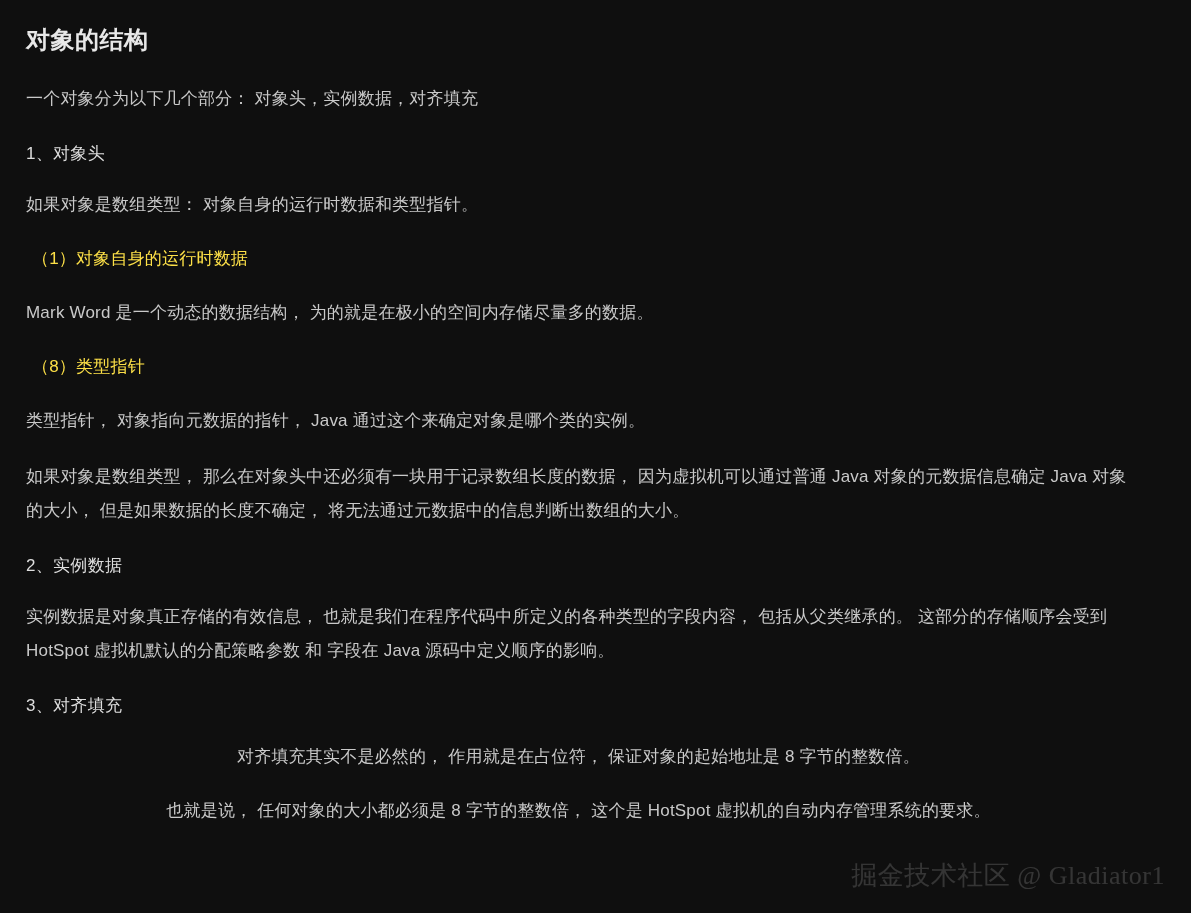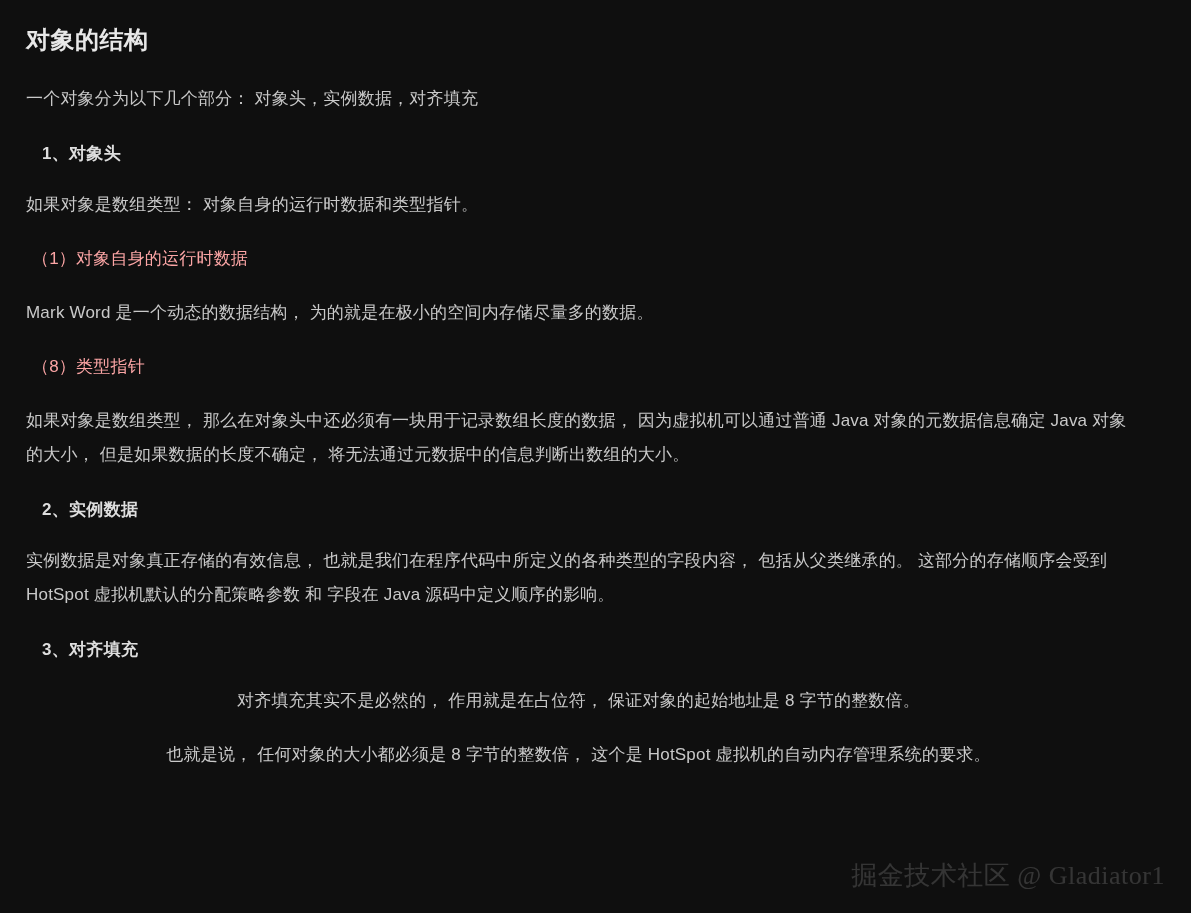--- a/index.html
+++ b/index.html
@@ -26,37 +26,37 @@
     font-size: 24px;
     line-height: 32px;
     font-weight: bold;
     color: #e8e8e8;
     margin: 6px 0 26px 0;
     letter-spacing: 0.5px;
   }
   h3.sec-title {
     font-size: 17px;
     line-height: 24px;
-    font-weight: bold;
+    font-weight: normal;
     color: #dedede;
-    margin: 26px 0 22px 16px;
+    margin: 26px 0 22px 0;
     letter-spacing: 0.3px;
   }
   p.para {
     font-size: 17px;
     line-height: 34px;
     color: #c9c9c9;
     margin: 0 0 22px 0;
     max-width: 1105px;
     letter-spacing: 0.2px;
   }
   p.sub {
     font-size: 17px;
     line-height: 30px;
-    color: #fca5a5;
+    color: #fde047;
     margin: 0 0 22px 0;
     padding-left: 6px;
     letter-spacing: 0.2px;
   }
   p.para.tight {
     margin-bottom: 20px;
     text-align: center;
   }
   .watermark {
     position: absolute;
@@ -80,20 +80,21 @@
 
   <p class="para">一个对象分为以下几个部分： 对象头，实例数据，对齐填充</p>
 
   <h3 class="sec-title">1、对象头</h3>
   <p class="para">如果对象是数组类型： 对象自身的运行时数据和类型指针。</p>
 
   <p class="sub">（1）对象自身的运行时数据</p>
   <p class="para">Mark Word 是一个动态的数据结构， 为的就是在极小的空间内存储尽量多的数据。</p>
 
   <p class="sub">（8）类型指针</p>
+  <p class="para">类型指针， 对象指向元数据的指针， Java 通过这个来确定对象是哪个类的实例。</p>
   <p class="para">如果对象是数组类型， 那么在对象头中还必须有一块用于记录数组长度的数据， 因为虚拟机可以通过普通 Java 对象的元数据信息确定 Java 对象的大小， 但是如果数据的长度不确定， 将无法通过元数据中的信息判断出数组的大小。</p>
 
   <h3 class="sec-title">2、实例数据</h3>
   <p class="para">实例数据是对象真正存储的有效信息， 也就是我们在程序代码中所定义的各种类型的字段内容， 包括从父类继承的。 这部分的存储顺序会受到 HotSpot 虚拟机默认的分配策略参数 和 字段在 Java 源码中定义顺序的影响。</p>
 
   <h3 class="sec-title">3、对齐填充</h3>
   <p class="para tight">对齐填充其实不是必然的， 作用就是在占位符， 保证对象的起始地址是 8 字节的整数倍。</p>
   <p class="para tight">也就是说， 任何对象的大小都必须是 8 字节的整数倍， 这个是 HotSpot 虚拟机的自动内存管理系统的要求。</p>
 
   <div class="watermark">掘金技术社区 @ Gladiator1</div>

